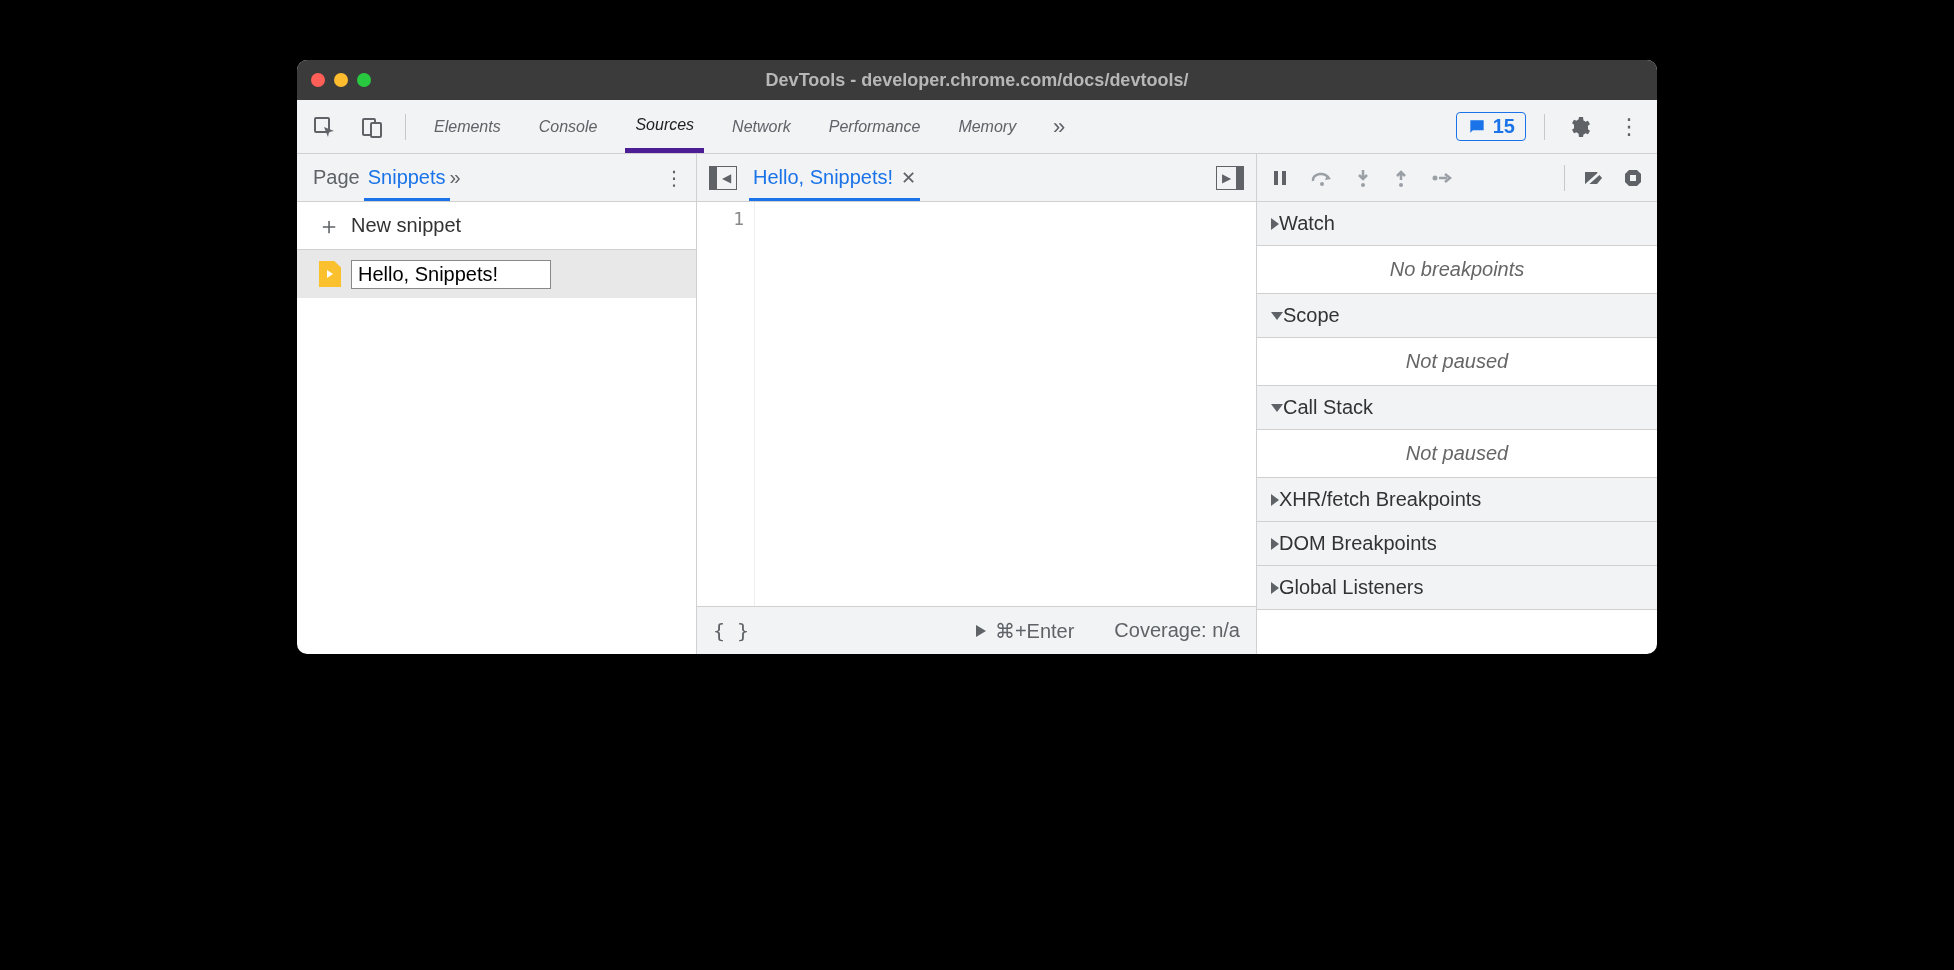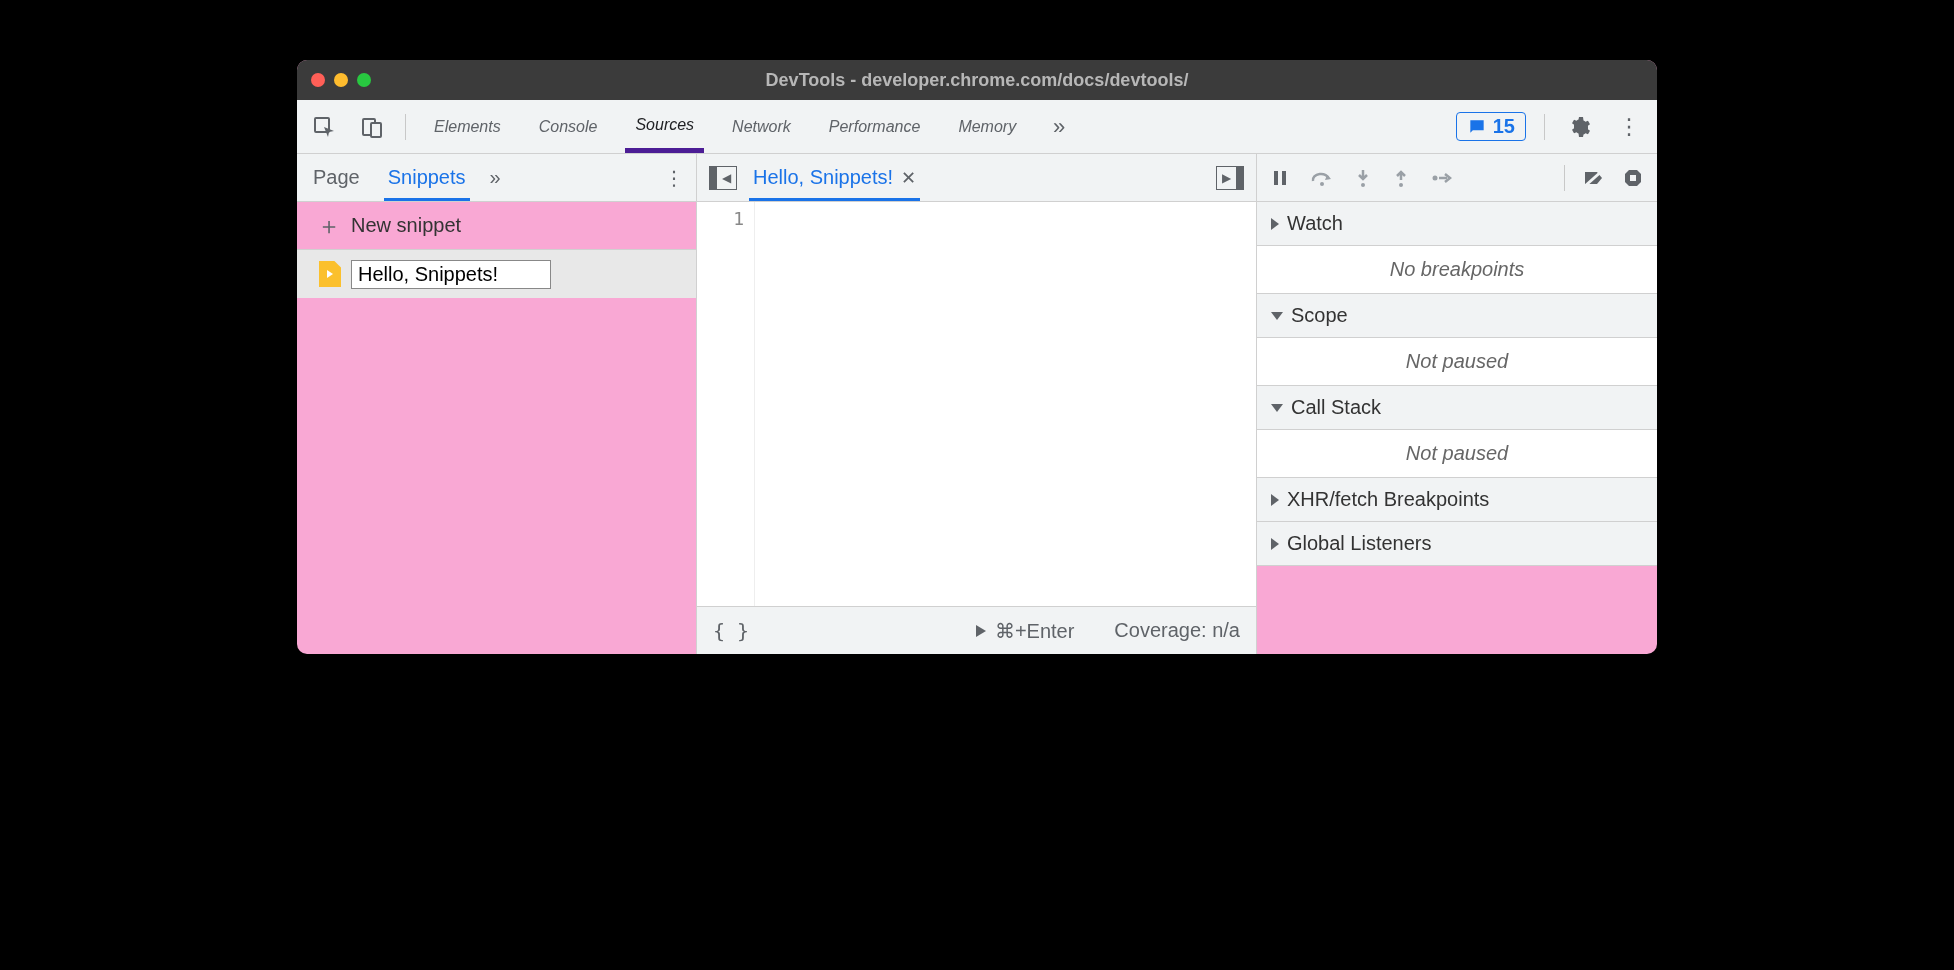--- a/index.html
+++ b/index.html
@@ -7,21 +7,21 @@
   body {
     background: #000;
     font-family: -apple-system, BlinkMacSystemFont, "Segoe UI", Helvetica, Arial, sans-serif;
     display: flex;
     align-items: flex-start;
     justify-content: center;
     padding: 60px 0 0 0;
   }
   .window {
     width: 1360px;
-    background: #f9a8d4;
+    background: #ffffff;
     border-radius: 10px;
     overflow: hidden;
     box-shadow: 0 10px 40px rgba(0,0,0,.5);
   }
   
   .titlebar {
     height: 40px;
     background: #3b3b3b;
     display: flex;
     align-items: center;
@@ -62,21 +62,21 @@
   
   .main { display:flex; height: 500px; }
   .col { border-right:1px solid #d0d0d0; display:flex; flex-direction:column; }
   .col:last-child { border-right:none; }
   .col.nav { width: 400px; }
   .col.editor { width: 560px; }
   .col.debug { flex:1; }
   
   .subtabs {
     height:48px; background:#f1f3f4; border-bottom:1px solid #d0d0d0;
-    display:flex; align-items:center; padding:0 12px; gap:20px;
+    display:flex; align-items:center; padding:0 12px; gap:0;
   }
   .subtab { font-size:20px; color:#5f6368; height:100%; display:flex; align-items:center; cursor:pointer; padding:0 4px; }
   .subtab.active { color:#1a73e8; border-bottom:3px solid #1a73e8; padding-top:3px; }
   .more-icon { color:#5f6368; font-size:20px; cursor:pointer; margin-left:auto; }
   
   .new-snippet {
     height:48px; display:flex; align-items:center; gap:10px;
     padding:0 20px; border-bottom:1px solid #d0d0d0;
     color:#333; font-size:20px; cursor:pointer;
   }
@@ -123,21 +123,21 @@
   
   .debug-toolbar {
     height:48px; background:#f1f3f4; border-bottom:1px solid #d0d0d0;
     display:flex; align-items:center; padding:0 14px; gap:22px;
     color:#9aa0a6;
   }
   .debug-toolbar .active-icon { color:#5f6368; }
   .debug-toolbar .right { margin-left:auto; display:flex; align-items:center; gap:18px; }
   .section-header {
     height:44px; background:#f1f3f4; border-bottom:1px solid #d0d0d0;
-    display:flex; align-items:center; gap:8px; padding:0 14px;
+    display:flex; align-items:center; gap:0; padding:0 14px;
     font-size:20px; color:#333; cursor:pointer;
   }
   .section-body {
     padding:12px; text-align:center; font-style:italic; color:#666;
     font-size:20px; border-bottom:1px solid #d0d0d0; background:#fff;
   }
   .tri-toggle { width:0; height:0; display:inline-block; }
   .tri-right { border-top:6px solid transparent; border-bottom:6px solid transparent; border-left:8px solid #5f6368; }
   .tri-down { border-left:6px solid transparent; border-right:6px solid transparent; border-top:8px solid #5f6368; }
 
@@ -323,19 +323,23 @@
             <span class="tri-toggle tri-down"></span>
             <span>Call Stack</span>
           </div>
           <div class="section-body">Not paused</div>
           <div class="section-header">
             <span class="tri-toggle tri-right"></span>
             <span>XHR/fetch Breakpoints</span>
           </div>
           <div class="section-header">
             <span class="tri-toggle tri-right"></span>
+            <span>DOM Breakpoints</span>
+          </div>
+          <div class="section-header">
+            <span class="tri-toggle tri-right"></span>
             <span>Global Listeners</span>
           </div>
         </div>
     </div>
 
   </div>
 </div>
 
 </body></html>

